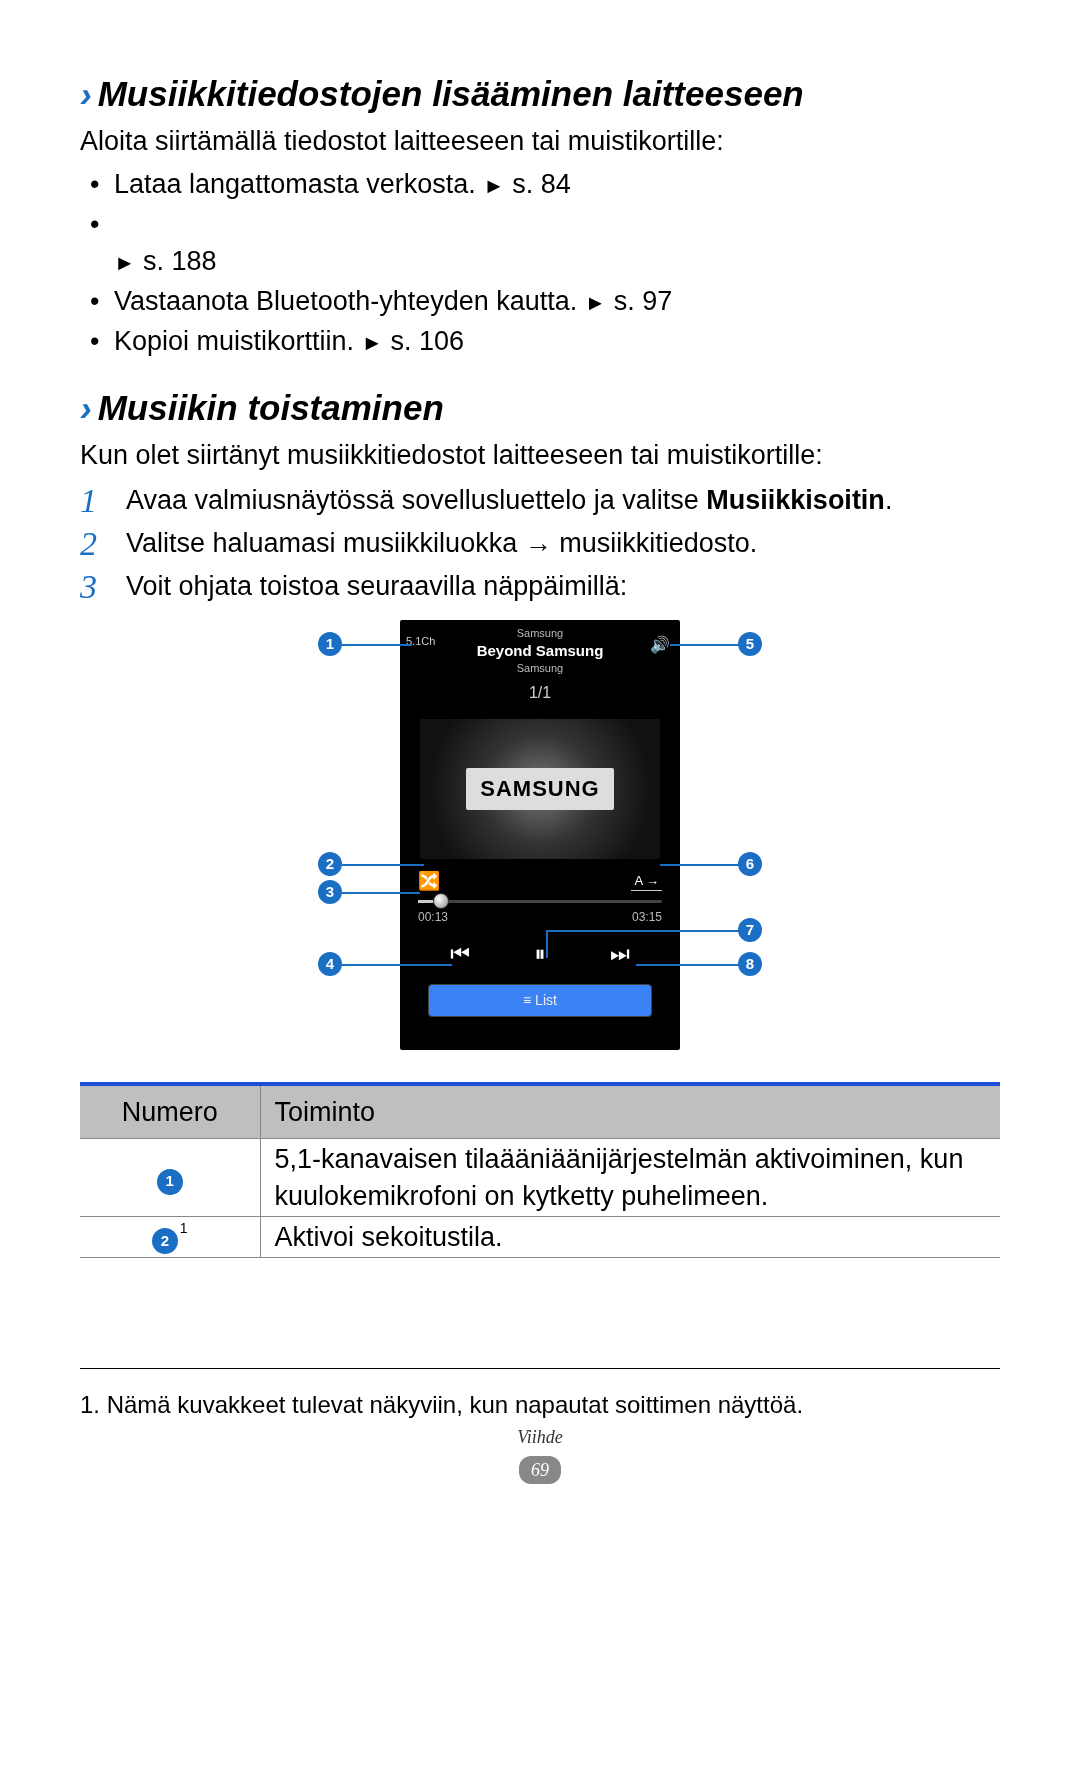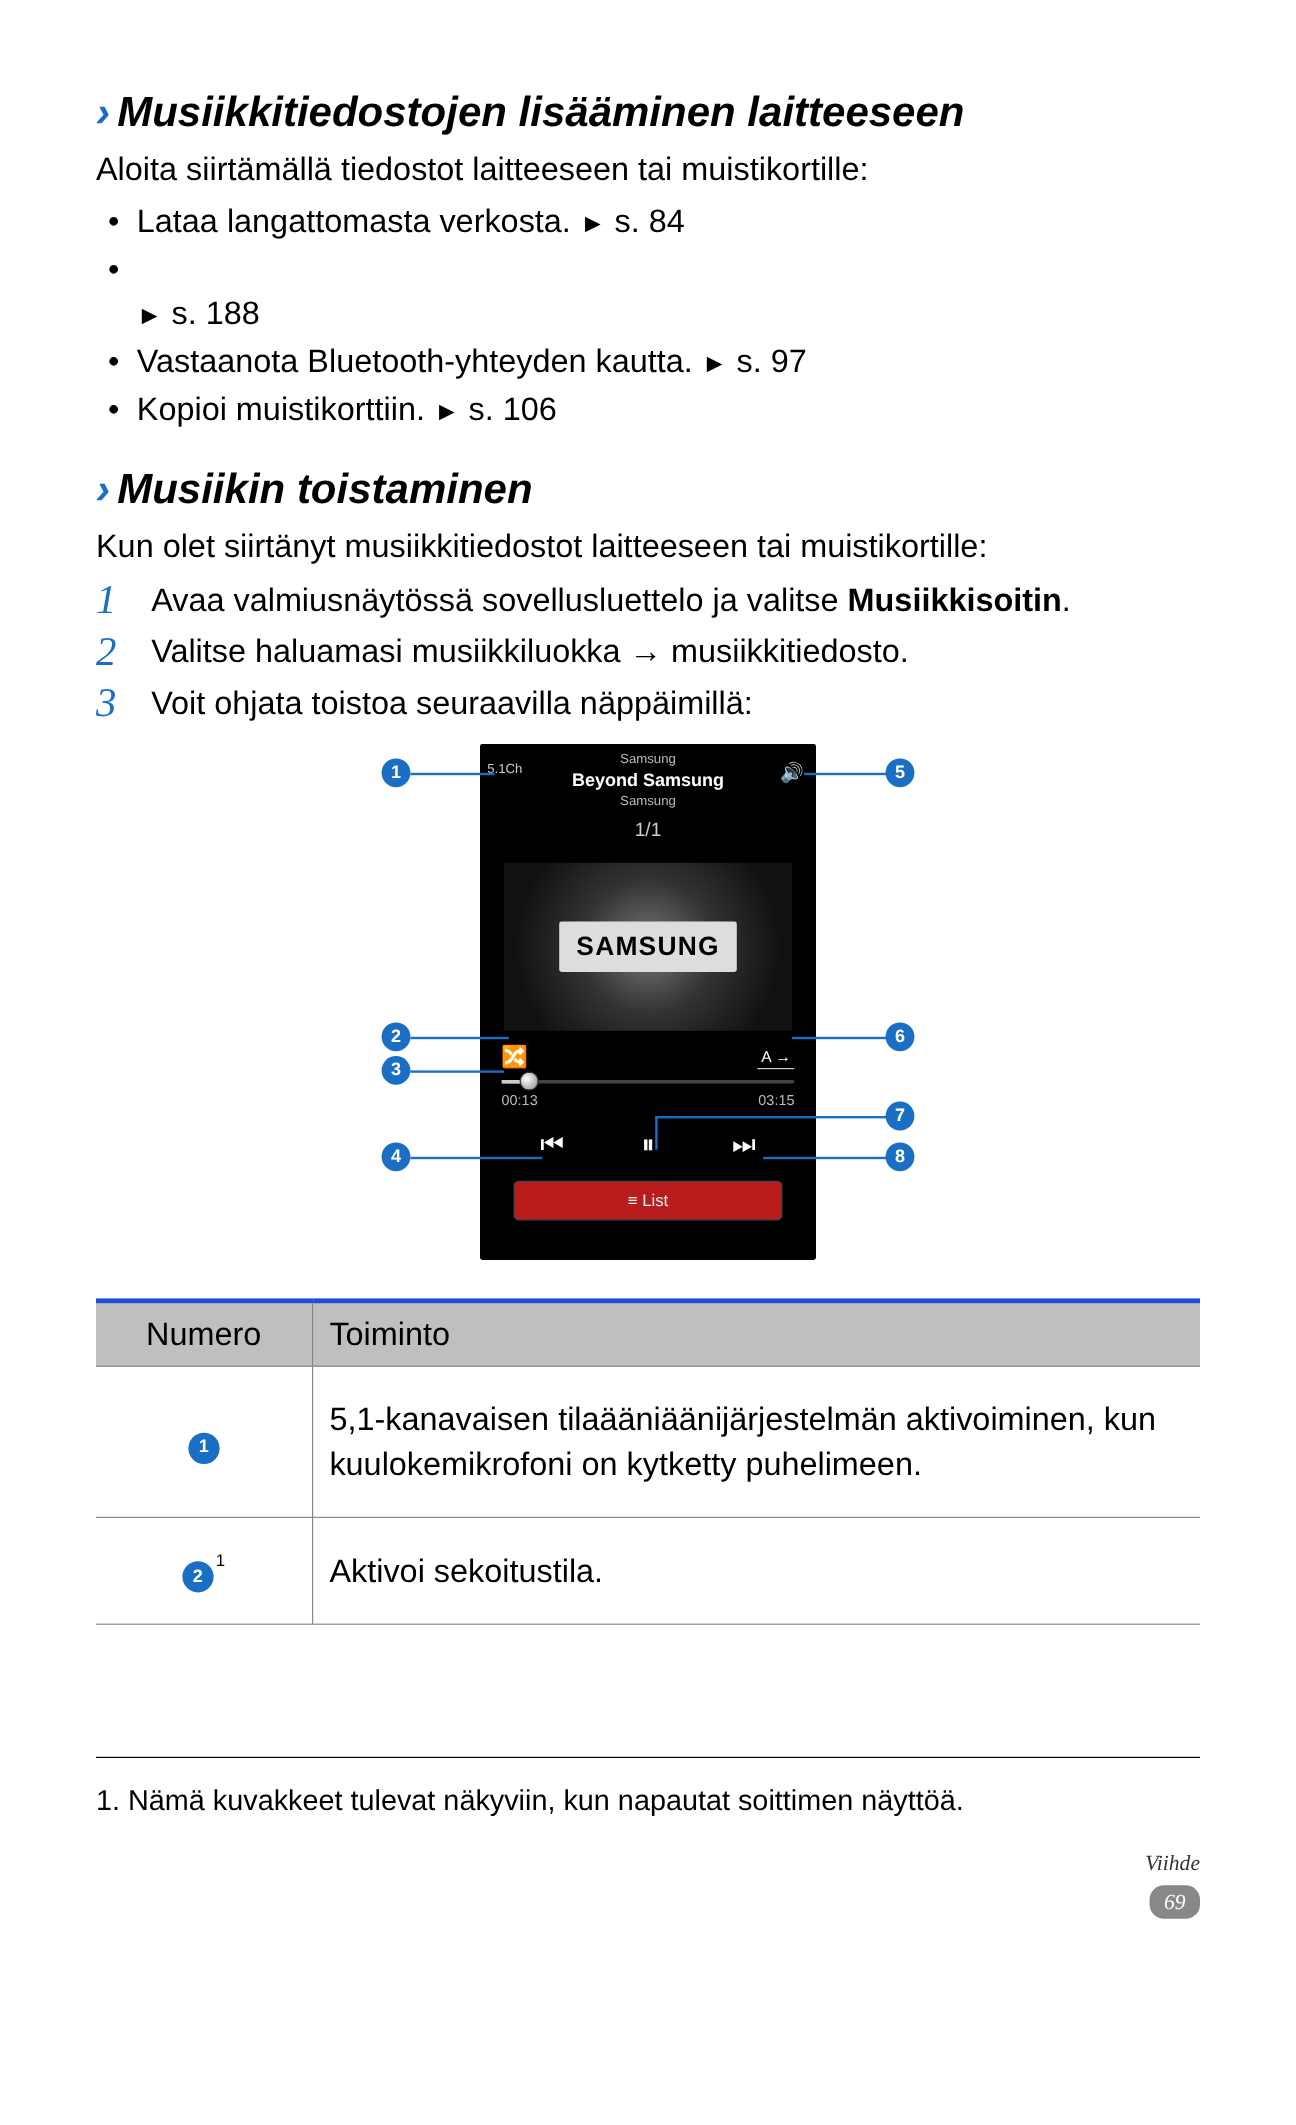--- a/index.html
+++ b/index.html
@@ -182,21 +182,21 @@
   }
   .play-row {
     display: flex;
     justify-content: space-around;
     align-items: center;
     padding: 14px 18px 10px 18px;
     font-size: 22px;
   }
   .list-btn {
     margin: 6px 28px 10px 28px;
-    background: #b91c1c;
+    background: #3b82f6;
     border: 1px solid #444;
     border-radius: 4px;
     text-align: center;
     padding: 6px 0;
     font-size: 14px;
     color: #eee;
   }
 
   
   .callout {
@@ -233,21 +233,21 @@
     padding: 8px 14px;
     border-top: 4px solid #1d4ed8;
     border-bottom: 1px solid #888;
   }
   table.func th:first-child {
     width: 180px;
     text-align: center;
     border-right: 1px solid #888;
   }
   table.func td {
-    padding: 26px 14px;
+    padding: 2px 14px;
     border-bottom: 1px solid #888;
     vertical-align: middle;
   }
   table.func td:first-child {
     text-align: center;
     border-right: 1px solid #888;
   }
   .badge {
     display: inline-flex;
     width: 26px;
@@ -266,22 +266,22 @@
     border: none;
     border-top: 1px solid #000;
     margin-top: 110px;
     width: 100%;
   }
   .footnote {
     font-size: 24px;
     margin-top: 20px;
   }
   .footer {
-    text-align: right;
-    margin-top: 22px;
+    text-align: center;
+    margin-top: 3px;
   }
   .footer-section {
     font-style: italic;
     font-family: Georgia, serif;
     font-size: 18px;
     color: #333;
   }
   .page-num {
     display: inline-block;
     margin-top: 4px;

